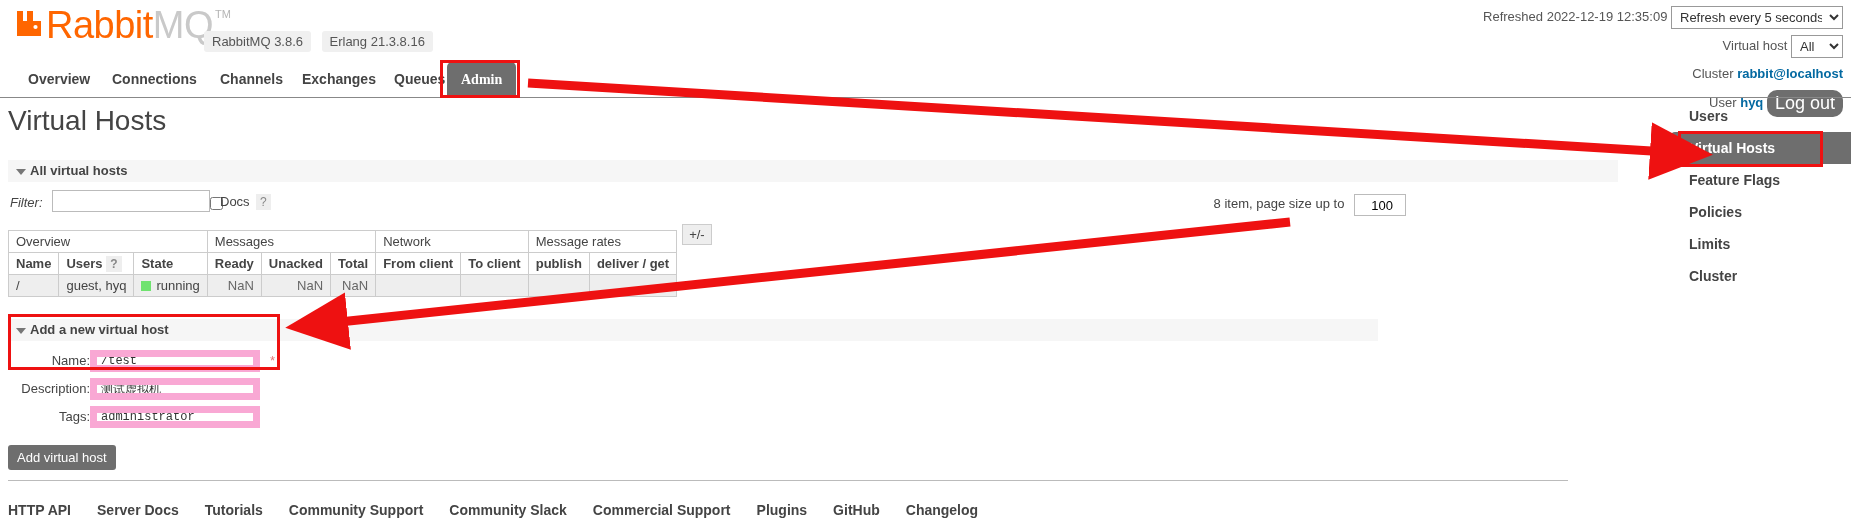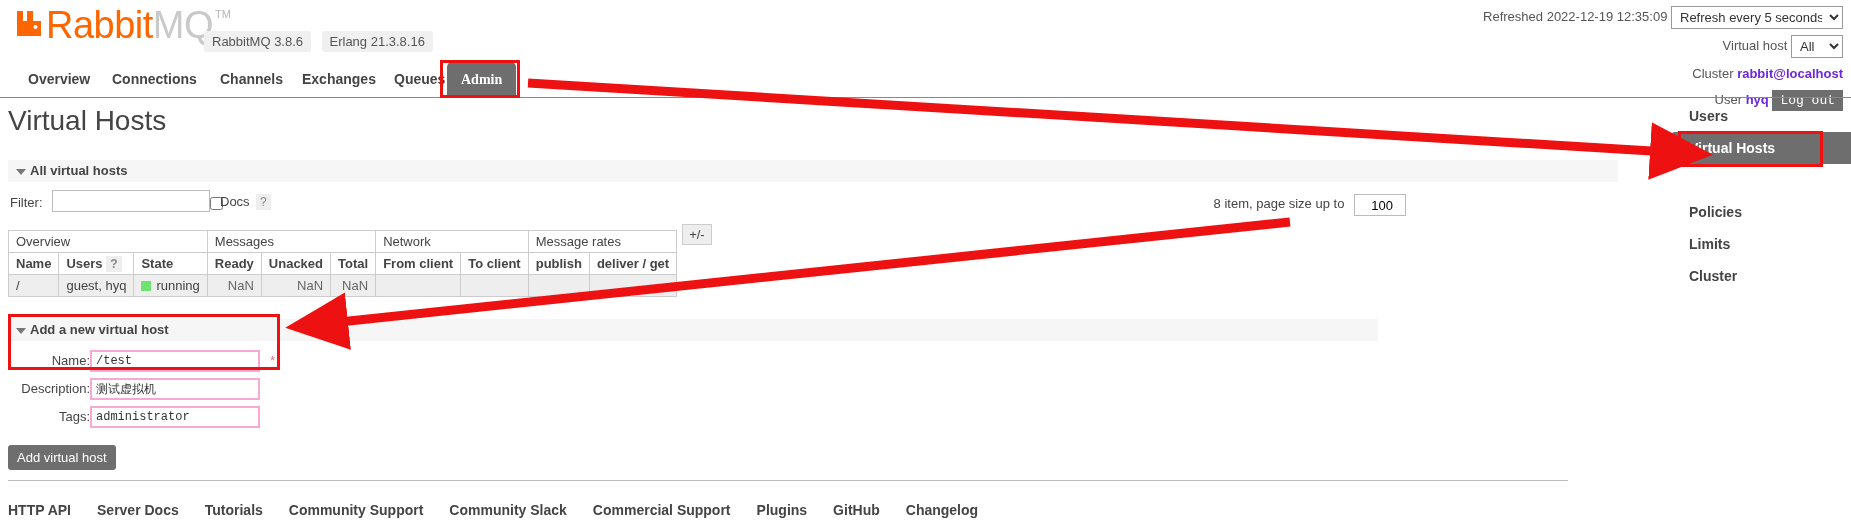--- a/index.html
+++ b/index.html
@@ -26,32 +26,32 @@
   .version-pill {
     display: inline-block; background: #f0f0f0; color: #555;
     font-size: 13px; padding: 3px 8px; border-radius: 3px; margin-right: 6px;
   }
   #versions { position: absolute; left: 204px; top: 31px; }
 
   
   #status { position: absolute; right: 8px; top: 6px; text-align: right; font-size: 13px; color: #555; }
   #status .row { margin-bottom: 6px; white-space: nowrap; line-height: 20px; }
   #status .lbl { color: #555; }
-  #status b { color: #6d28d9; }
+  #status b { color: #0369a1; }
   select.mini {
     font-family: "Liberation Sans", sans-serif; font-size: 13px;
     padding: 2px 4px; border: 1px solid #999; background: #fff; color: #333;
     vertical-align: middle;
   }
   #refresh-select { width: 172px; }
   #vhost-select { width: 52px; }
   .logout-btn {
     display: inline-block; background: #6e6e6e; color: #fff; border: none;
-    font-family: Liberation Mono, monospace; font-size: 13px;
-    padding: 3px 8px; border-radius: 0; cursor: pointer; vertical-align: middle;
+    font-family: Liberation Sans, sans-serif; font-size: 18px;
+    padding: 3px 8px; border-radius: 10px; cursor: pointer; vertical-align: middle;
   }
 
   
   #nav { position: absolute; left: 0; top: 62px; width: 1851px; height: 36px; border-bottom: 1px solid #888; }
   .tab {
     position: absolute; top: 0; height: 35px; line-height: 35px;
     font-size: 14px; font-weight: bold; color: #444; cursor: pointer;
     padding: 0 14px; border-radius: 5px 5px 0 0;
   }
   .tab.active { background: #6e6e6e; color: #ffffff; }
@@ -67,21 +67,21 @@
     font-size: 13px; font-weight: bold; color: #444; padding-left: 22px;
     position: relative; cursor: pointer;
   }
   .caret {
     position: absolute; left: 8px; top: 9px;
     width: 0; height: 0; border-left: 5px solid transparent; border-right: 5px solid transparent;
     border-top: 6px solid #777;
   }
 
   #filter-row { position: relative; height: 34px; margin-top: 8px; font-size: 13px; }
-  #filter-row .lbl { position: absolute; left: 2px; top: 5px; color: #444; }
+  #filter-row .lbl { position: absolute; left: 2px; top: 5px; color: #444; font-style: italic; }
   #filter-input {
     position: absolute; left: 44px; top: 0; width: 158px; height: 22px;
     border: 1px solid #bbb; font-family: "Liberation Sans", sans-serif; font-size: 13px; padding: 0 4px;
   }
   #regex-check { position: absolute; left: 198px; top: 4px; }
   #regex-label { position: absolute; left: 212px; top: 4px; color: #444; }
   .qmark { background: #eeeeee; color: #888; padding: 1px 4px; font-size: 12px; cursor: pointer; }
   #regex-q { position: absolute; left: 248px; top: 4px; }
 
   #paging { position: absolute; right: 212px; top: 4px; font-size: 13px; color: #444; white-space: nowrap; }
@@ -112,21 +112,21 @@
     margin-right: 5px; vertical-align: -1px;
   }
 
   
   #add-form { margin-top: 22px; width: 1370px; }
   #add-form .section-head { width: 1370px; }
   .form-row { height: 23px; margin-top: 5px; position: relative; font-size: 13px; }
   .form-row .flabel { position: absolute; right: 1288px; top: 3px; text-align: right; color: #444; width: 120px; }
   .form-row input.ftext {
     position: absolute; left: 82px; top: 0; width: 170px; height: 22px;
-    border: 2px solid #f9a8d4; font-family: "Liberation Mono", monospace; font-size: 12px; padding: 0 4px;
+    border: 7px solid #f9a8d4; font-family: "Liberation Mono", monospace; font-size: 12px; padding: 0 4px;
     color: #333;
   }
   .form-row input.ftext.cjk { font-family: "DejaVu Sans", sans-serif; font-size: 12px; }
   .req-star { position: absolute; left: 262px; top: 3px; color: #e87878; font-size: 13px; }
 
   #submit-btn {
     margin-top: 16px; background: #6e6e6e; color: #fff; border: none; border-radius: 3px;
     font-family: "Liberation Sans", sans-serif; font-size: 13px; padding: 5px 9px; cursor: pointer;
   }
 
@@ -297,20 +297,21 @@
         <input class="ftext" type="text" value="administrator" style="">
       </div>
 
       <button id="submit-btn">Add virtual host</button>
     </div>
   </div>
 
   <div id="sidebar" style="height: 200px;">
       <div class="side-item" style="position: absolute; top: 0px; left: 50px; width: 180px;">Users</div>
       <div class="side-item active" style="position: absolute; top: 32px; left: 50px; width: 180px;">Virtual Hosts</div>
+      <div class="side-item" style="position: absolute; top: 64px; left: 50px; width: 180px;">Feature Flags</div>
       <div class="side-item" style="position: absolute; top: 96px; left: 50px; width: 180px;">Policies</div>
       <div class="side-item" style="position: absolute; top: 128px; left: 50px; width: 180px;">Limits</div>
       <div class="side-item" style="position: absolute; top: 160px; left: 50px; width: 180px;">Cluster</div>
     </div>
 
   <div id="footer"><span class="flink">HTTP API</span><span class="flink">Server Docs</span><span class="flink">Tutorials</span><span class="flink">Community Support</span><span class="flink">Community Slack</span><span class="flink">Commercial Support</span><span class="flink">Plugins</span><span class="flink">GitHub</span><span class="flink">Changelog</span></div>
 
   <div class="anno-box" style="left:440px; top:60px; width:80px; height:38px;"></div>
   <div class="anno-box" style="left:1678px; top:131px; width:145px; height:36px;"></div>
   <div class="anno-box" style="left:8px; top:314px; width:272px; height:56px;"></div>

